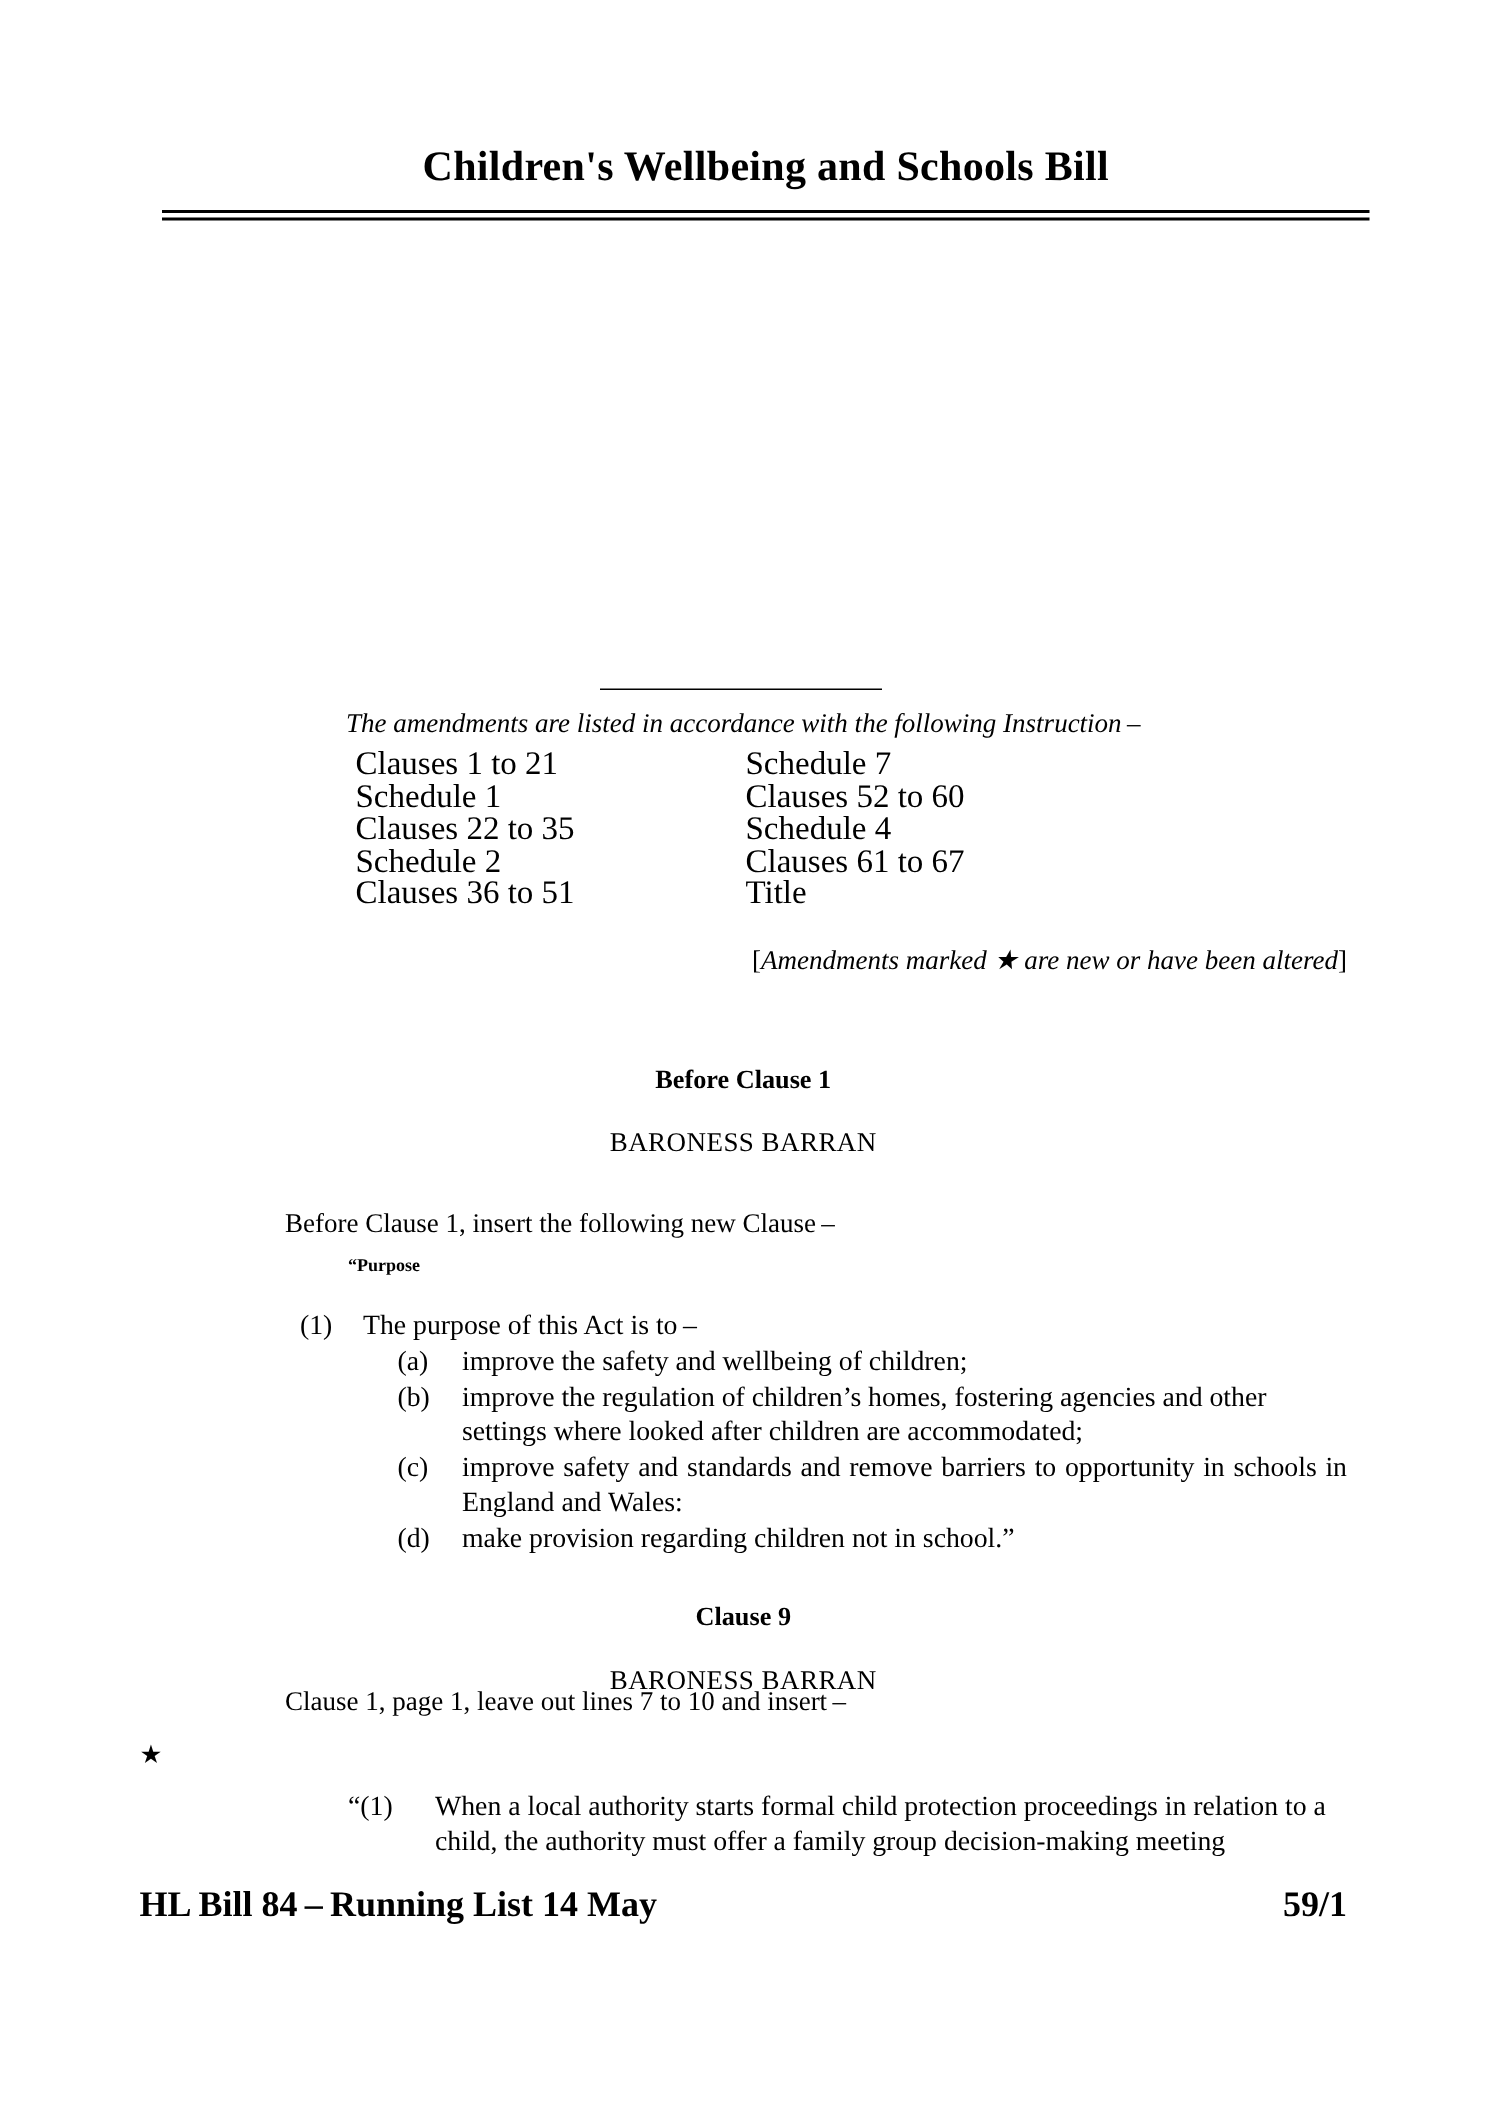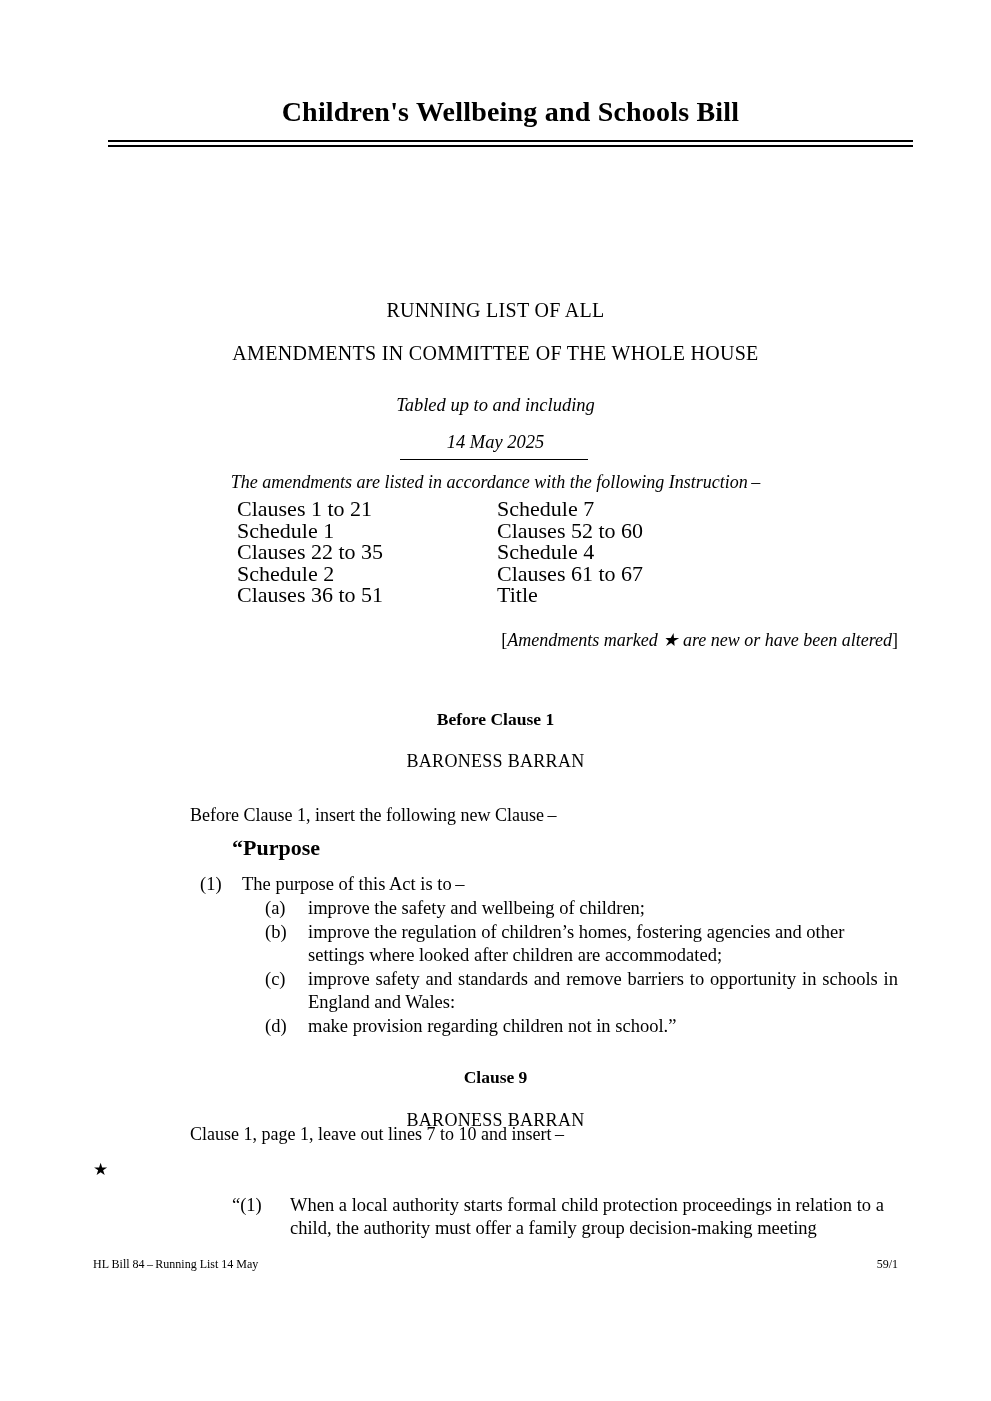--- a/index.html
+++ b/index.html
@@ -163,21 +163,21 @@
     left: 93px;
     width: 30px;
     font-size: 17px;
     line-height: 1.0;
     text-align: left;
   }
 
   .new-clause-title {
     position: absolute;
     left: 232px;
-    font-size: 22px;
+    font-size: 12px;
     font-weight: bold;
     line-height: 1.0;
   }
 
   
   .num-item {
     position: absolute;
     font-size: 18.5px;
     line-height: 23px;
   }
@@ -202,46 +202,41 @@
   .lvl2q .content { margin-left: 58px; }
 
   .justify .content { text-align: justify; }
 
   
   .footer {
     position: absolute;
     left: 93px;
     top: 1258px;
     width: 805px;
-    font-size: 12px;
+    font-size: 24px;
     line-height: 1.0;
     display: flex;
     justify-content: space-between;
     align-items: baseline;
+    font-weight: bold;
   }
 </style>
 </head>
 <body>
 
 <div class="page">
 
   <div class="title-block">
     <h1 class="bill-title">Children's Wellbeing and Schools Bill</h1>
     <div class="double-rule">
       <div class="r1"></div>
       <div class="r2"></div>
     </div>
   </div>
 
-  <div class="header-block">
-    <div class="running-line l1">RUNNING LIST OF ALL</div>
-    <div class="running-line l2">AMENDMENTS IN COMMITTEE OF THE WHOLE HOUSE</div>
-    <div class="tabled-line">Tabled up to and including</div>
-    <div class="tabled-date">14 May 2025</div>
-  </div>
 
   <div class="short-rule"></div>
 
   <div class="instruction-block">
     <p class="instruction-line">The amendments are listed in accordance with the following Instruction –</p>
     <div class="clause-table">
       <div class="clause-col left">
         <div>Clauses 1 to 21</div>
         <div>Schedule 1</div>
         <div>Clauses 22 to 35</div>

